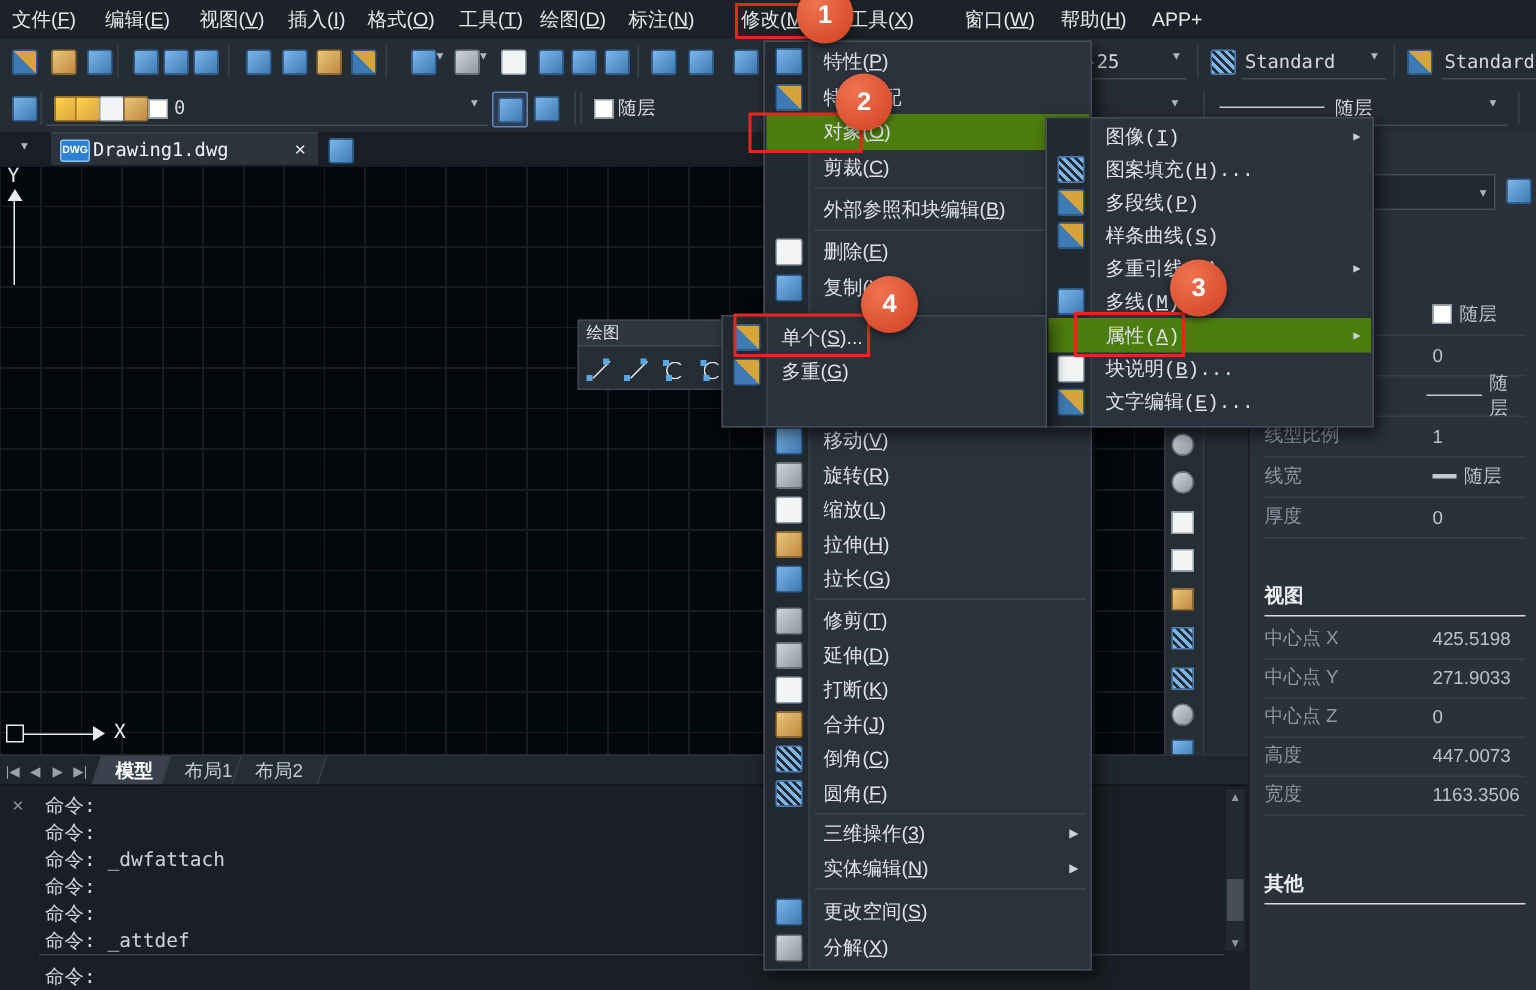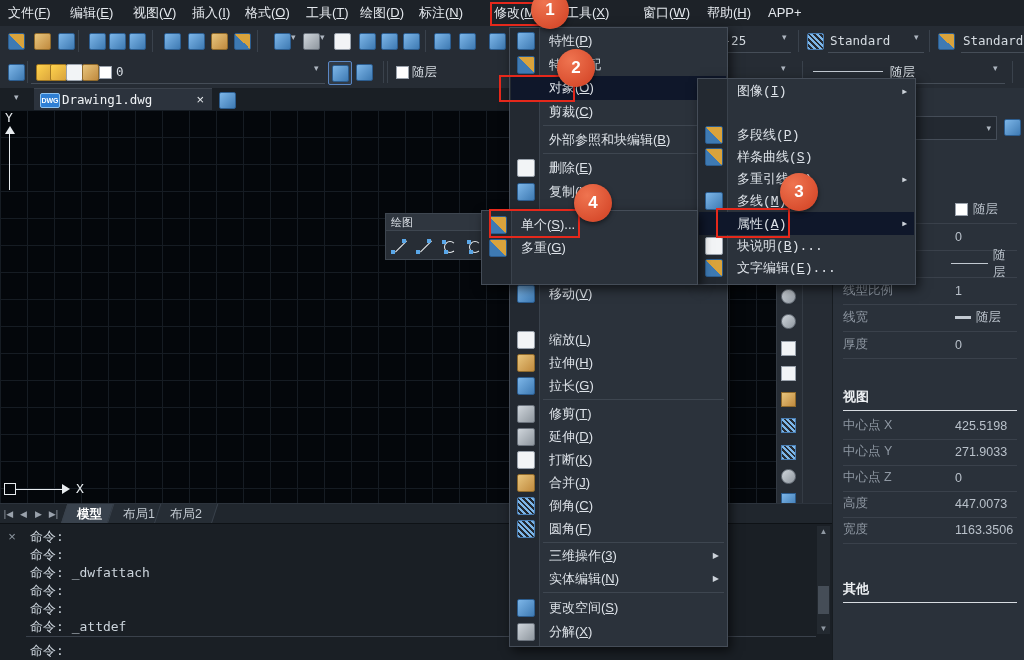--- a/index.html
+++ b/index.html
@@ -74,21 +74,21 @@
   .psec{position:absolute;left:10px;width:174px;color:#eceff2;font-size:13px;font-weight:bold;
         border-bottom:1px solid #d8dce1;padding-bottom:4px;}
   .sw{display:inline-block;width:11px;height:11px;background:#fff;border:1px solid #9aa2ac;}
   .ltln{display:inline-block;width:38px;height:0;border-top:1px solid #c2c9d1;}
   .lwln{display:inline-block;width:16px;height:0;border-top:3px solid #c2c9d1;}
 
   
   .pm{position:absolute;background:#2b323b;border:1px solid #454d58;box-shadow:3px 4px 10px rgba(0,0,0,.6);}
   .icol{position:absolute;left:0;top:0;bottom:0;width:29px;background:#232931;border-right:1px solid #3a424c;}
   .mi{position:absolute;left:1px;right:1px;display:flex;align-items:center;color:#dde2e8;font-size:13px;}
-  .mi.hl{background:#0f172a;}
+  .mi.hl{background:#4d7c0f;}
   .milab{position:absolute;left:38px;white-space:nowrap;}
   .mico{position:absolute;left:6px;width:16px;height:16px;border-radius:2px;}
   .arr{position:absolute;right:7px;color:#ccd2d9;font-size:8px;}
   .msep{position:absolute;left:33px;right:3px;height:1px;background:#3e4650;}
 
   
   #drawtb{left:385px;top:213px;width:97px;height:45px;background:#272d35;border:1px solid #3e4650;}
   #drawtb .ttl{position:absolute;left:0;top:0;right:0;height:16px;background:#2f363f;color:#dfe4ea;
                font-size:11px;line-height:16px;padding-left:5px;border-bottom:1px solid #3e4650;}
   .dico{position:absolute;top:24px;width:17px;height:17px;}
@@ -454,20 +454,24 @@
         <span class="milab ushort">删除(<u>E</u>)</span>
       </div>
     <div class="mi" style="top:152px;height:23px">
         <span class="mico cB"></span>
         <span class="milab ushort">复制(<u>Y</u>)</span>
       </div>
     <div class="mi" style="top:254px;height:23px">
         <span class="mico cB"></span>
         <span class="milab ushort">移动(<u>V</u>)</span>
       </div>
+    <div class="mi" style="top:277px;height:23px">
+        <span class="mico cG"></span>
+        <span class="milab ushort">旋转(<u>R</u>)</span>
+      </div>
     <div class="mi" style="top:300px;height:23px">
         <span class="mico cW"></span>
         <span class="milab ushort">缩放(<u>L</u>)</span>
       </div>
     <div class="mi" style="top:346px;height:23px">
         <span class="mico cB"></span>
         <span class="milab ushort">拉长(<u>G</u>)</span>
       </div>
     <div class="mi" style="top:323px;height:23px">
         <span class="mico cT"></span>
@@ -516,20 +520,24 @@
         <span class="mico cG"></span>
         <span class="milab ushort">分解(<u>X</u>)</span>
       </div>
   </div>
 
   <div class="pm z20" style="left:697px;top:78px;width:217px;height:205px">
     <div class="icol"></div>
     <div class="mi" style="top:1px;height:22px">
         <span class="milab ushort">图像(<u>I</u>)</span>
         <span class="arr">▶</span>
+      </div>
+    <div class="mi" style="top:23px;height:22px">
+        <span class="mico cH"></span>
+        <span class="milab ushort">图案填充(<u>H</u>)...</span>
       </div>
     <div class="mi" style="top:45px;height:22px">
         <span class="mico cM"></span>
         <span class="milab ushort">多段线(<u>P</u>)</span>
       </div>
     <div class="mi" style="top:67px;height:22px">
         <span class="mico cM"></span>
         <span class="milab ushort">样条曲线(<u>S</u>)</span>
       </div>
     <div class="mi" style="top:89px;height:22px">

